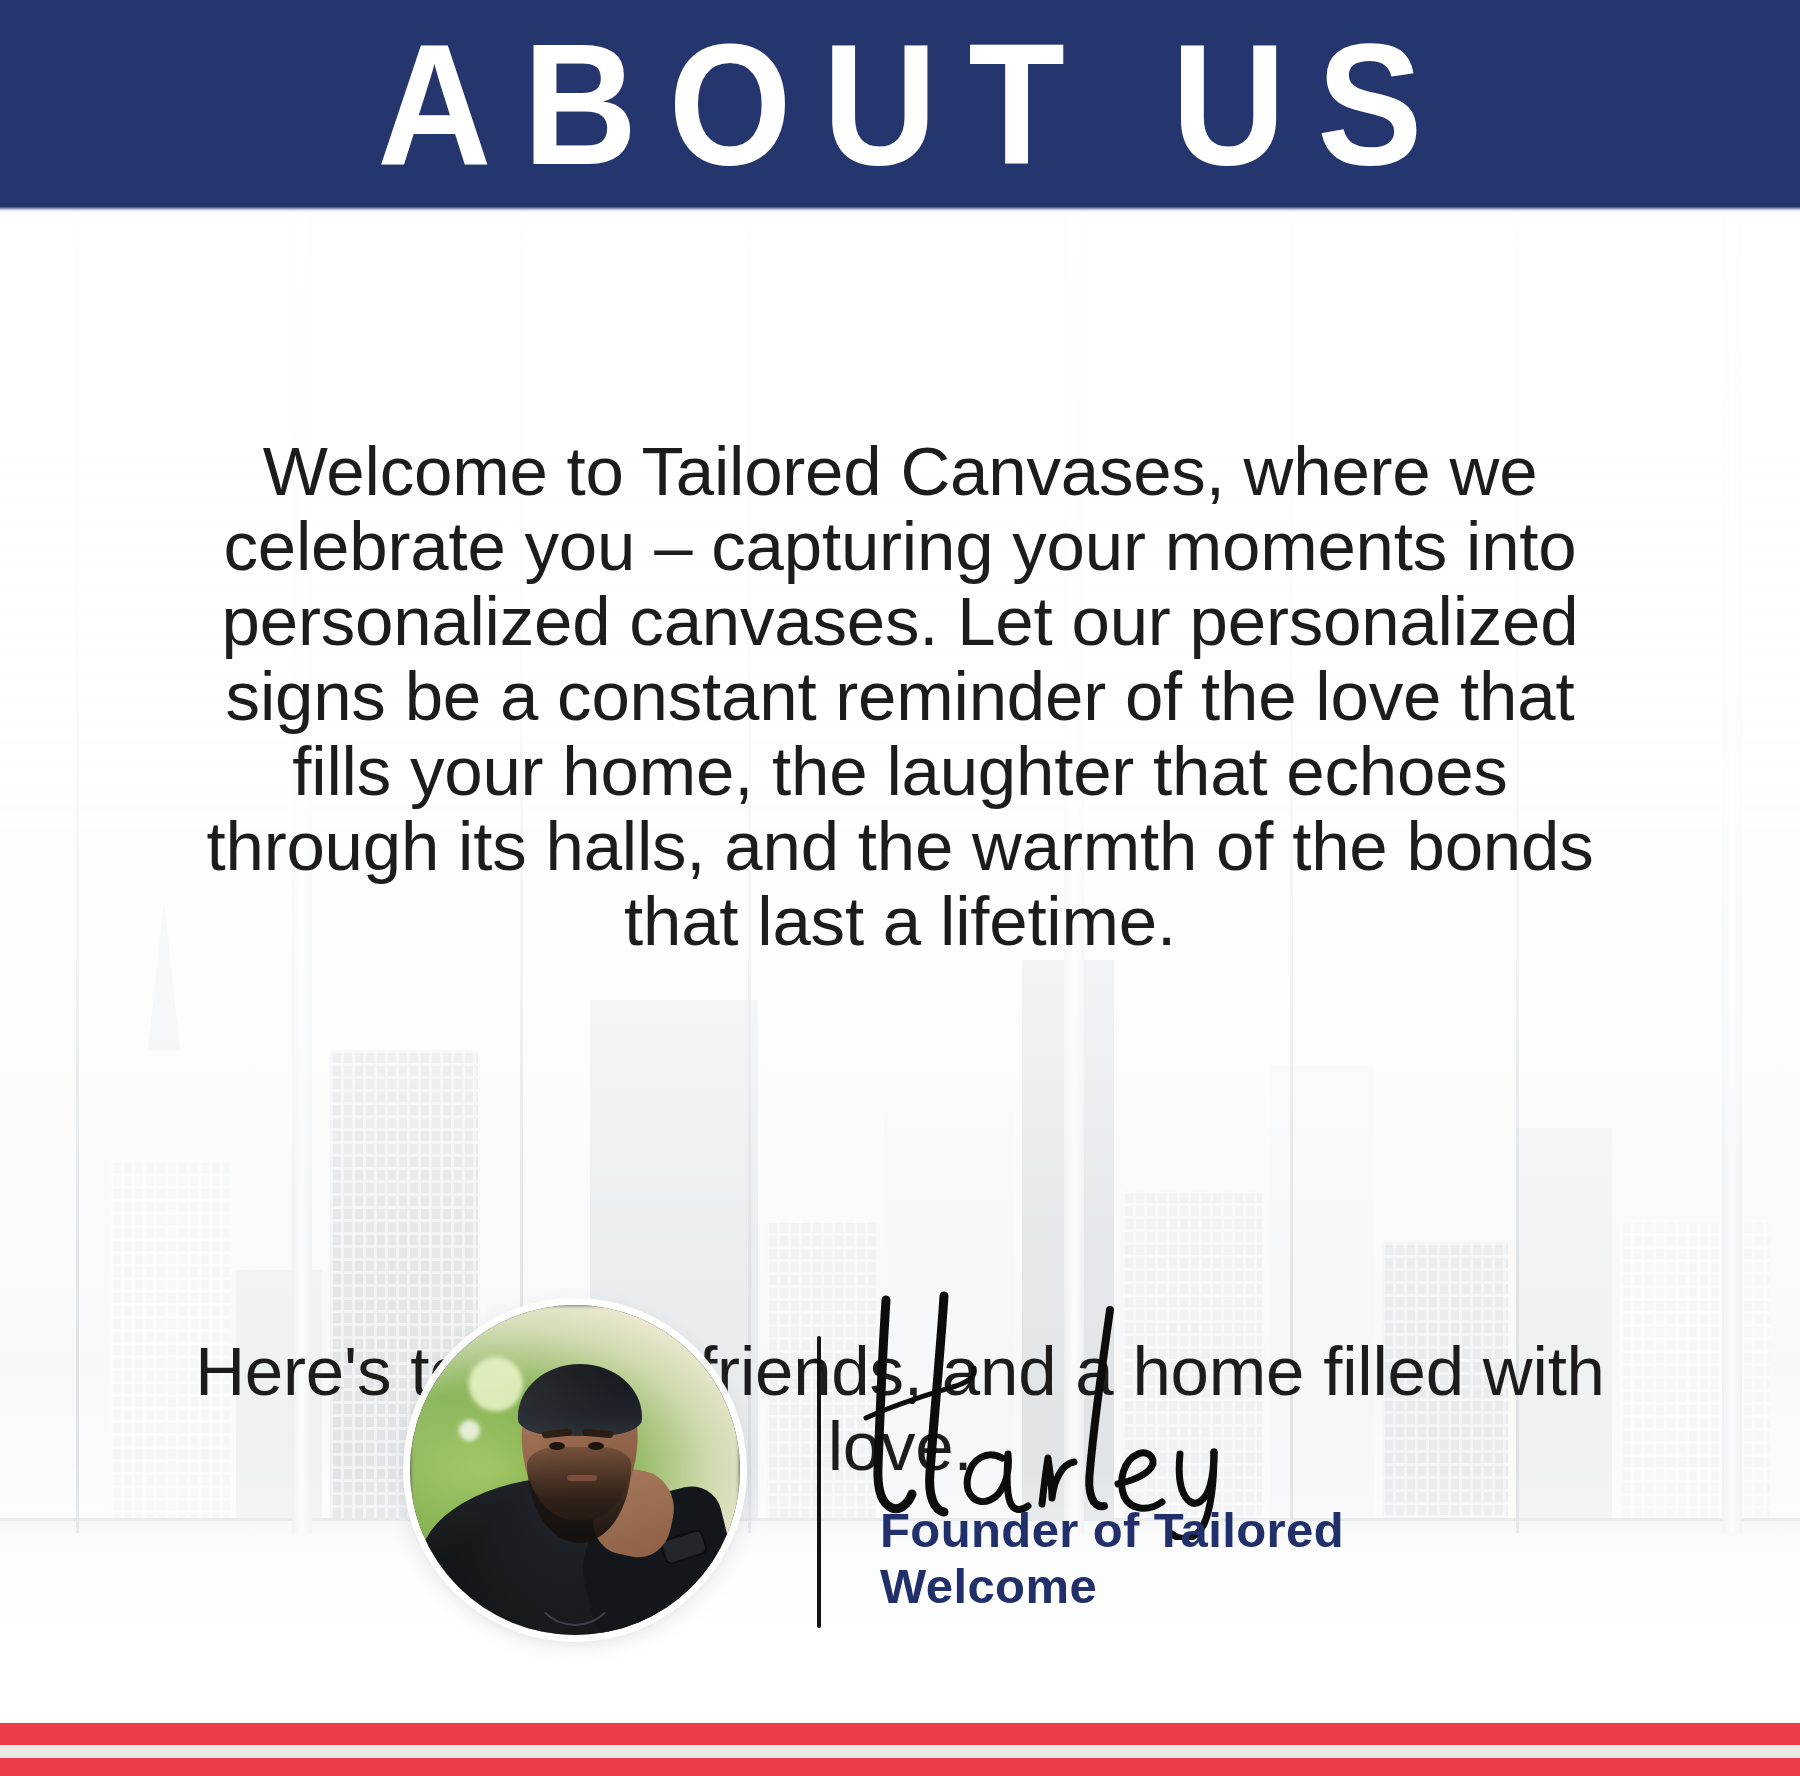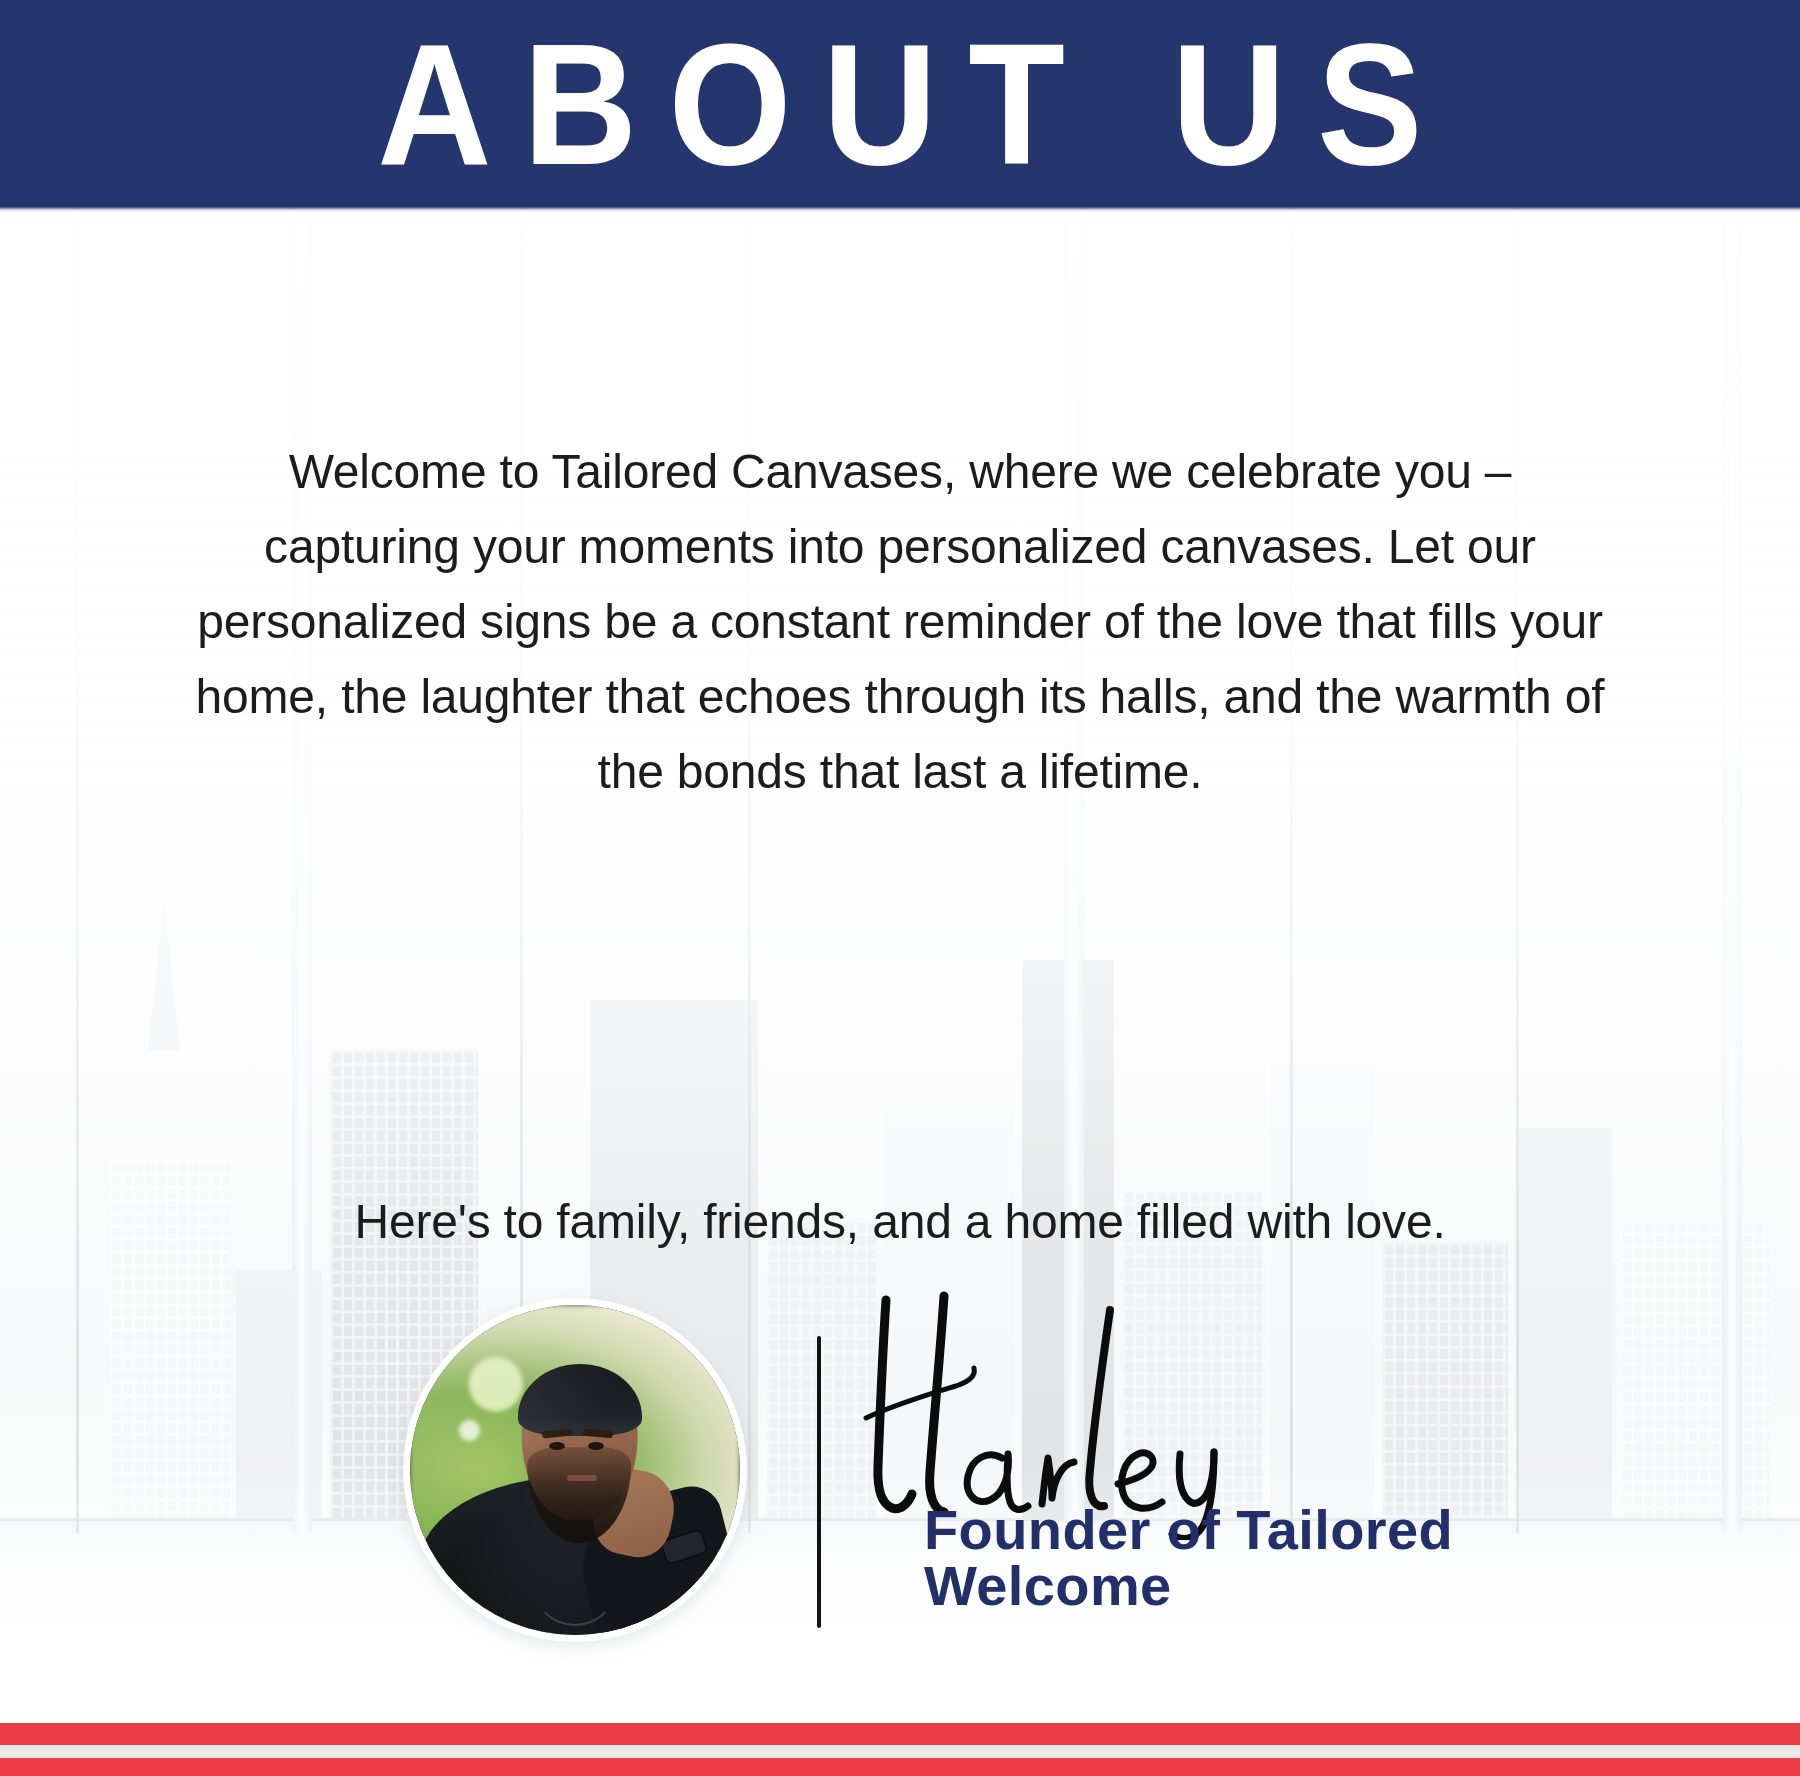--- a/index.html
+++ b/index.html
@@ -102,21 +102,21 @@
     white-space:nowrap;
     user-select:none;
   }
 
   
   #copy{
     position:absolute;left:190px;top:284px;width:1420px;
     text-align:center;
     color:#1c1c1c;
     font-family:"Liberation Sans Narrow","Liberation Sans",sans-serif;
-    font-size:48px;
+    font-size:69px;
     line-height:75px;
     letter-spacing:-.2px;
     white-space:pre-wrap;
   }
   #copy .para{margin:0;}
   #copy .gap{height:75px;}
 
   
   #avatar{
     position:absolute;left:410px;top:1305px;width:330px;height:330px;
@@ -208,24 +208,23 @@
     position:absolute;left:852px;top:1290px;width:520px;height:250px;
     pointer-events:none;
   }
   #signature svg{display:block;width:100%;height:100%;}
 
   #founder{
     position:absolute;left:880px;top:1502px;width:560px;
     color:#21306B;
     font-family:"Liberation Sans",sans-serif;
     font-weight:bold;
-    font-size:56px;
+    font-size:49px;
     line-height:56px;
     letter-spacing:.4px;
-    margin-left:44px;
   }
 
   
   #bar-top{
     position:absolute;left:0;top:1723px;width:1800px;height:22px;
     background:#EE3B48;
   }
   #bar-gap{
     position:absolute;left:0;top:1745px;width:1800px;height:13px;
     background:#eceae6;

